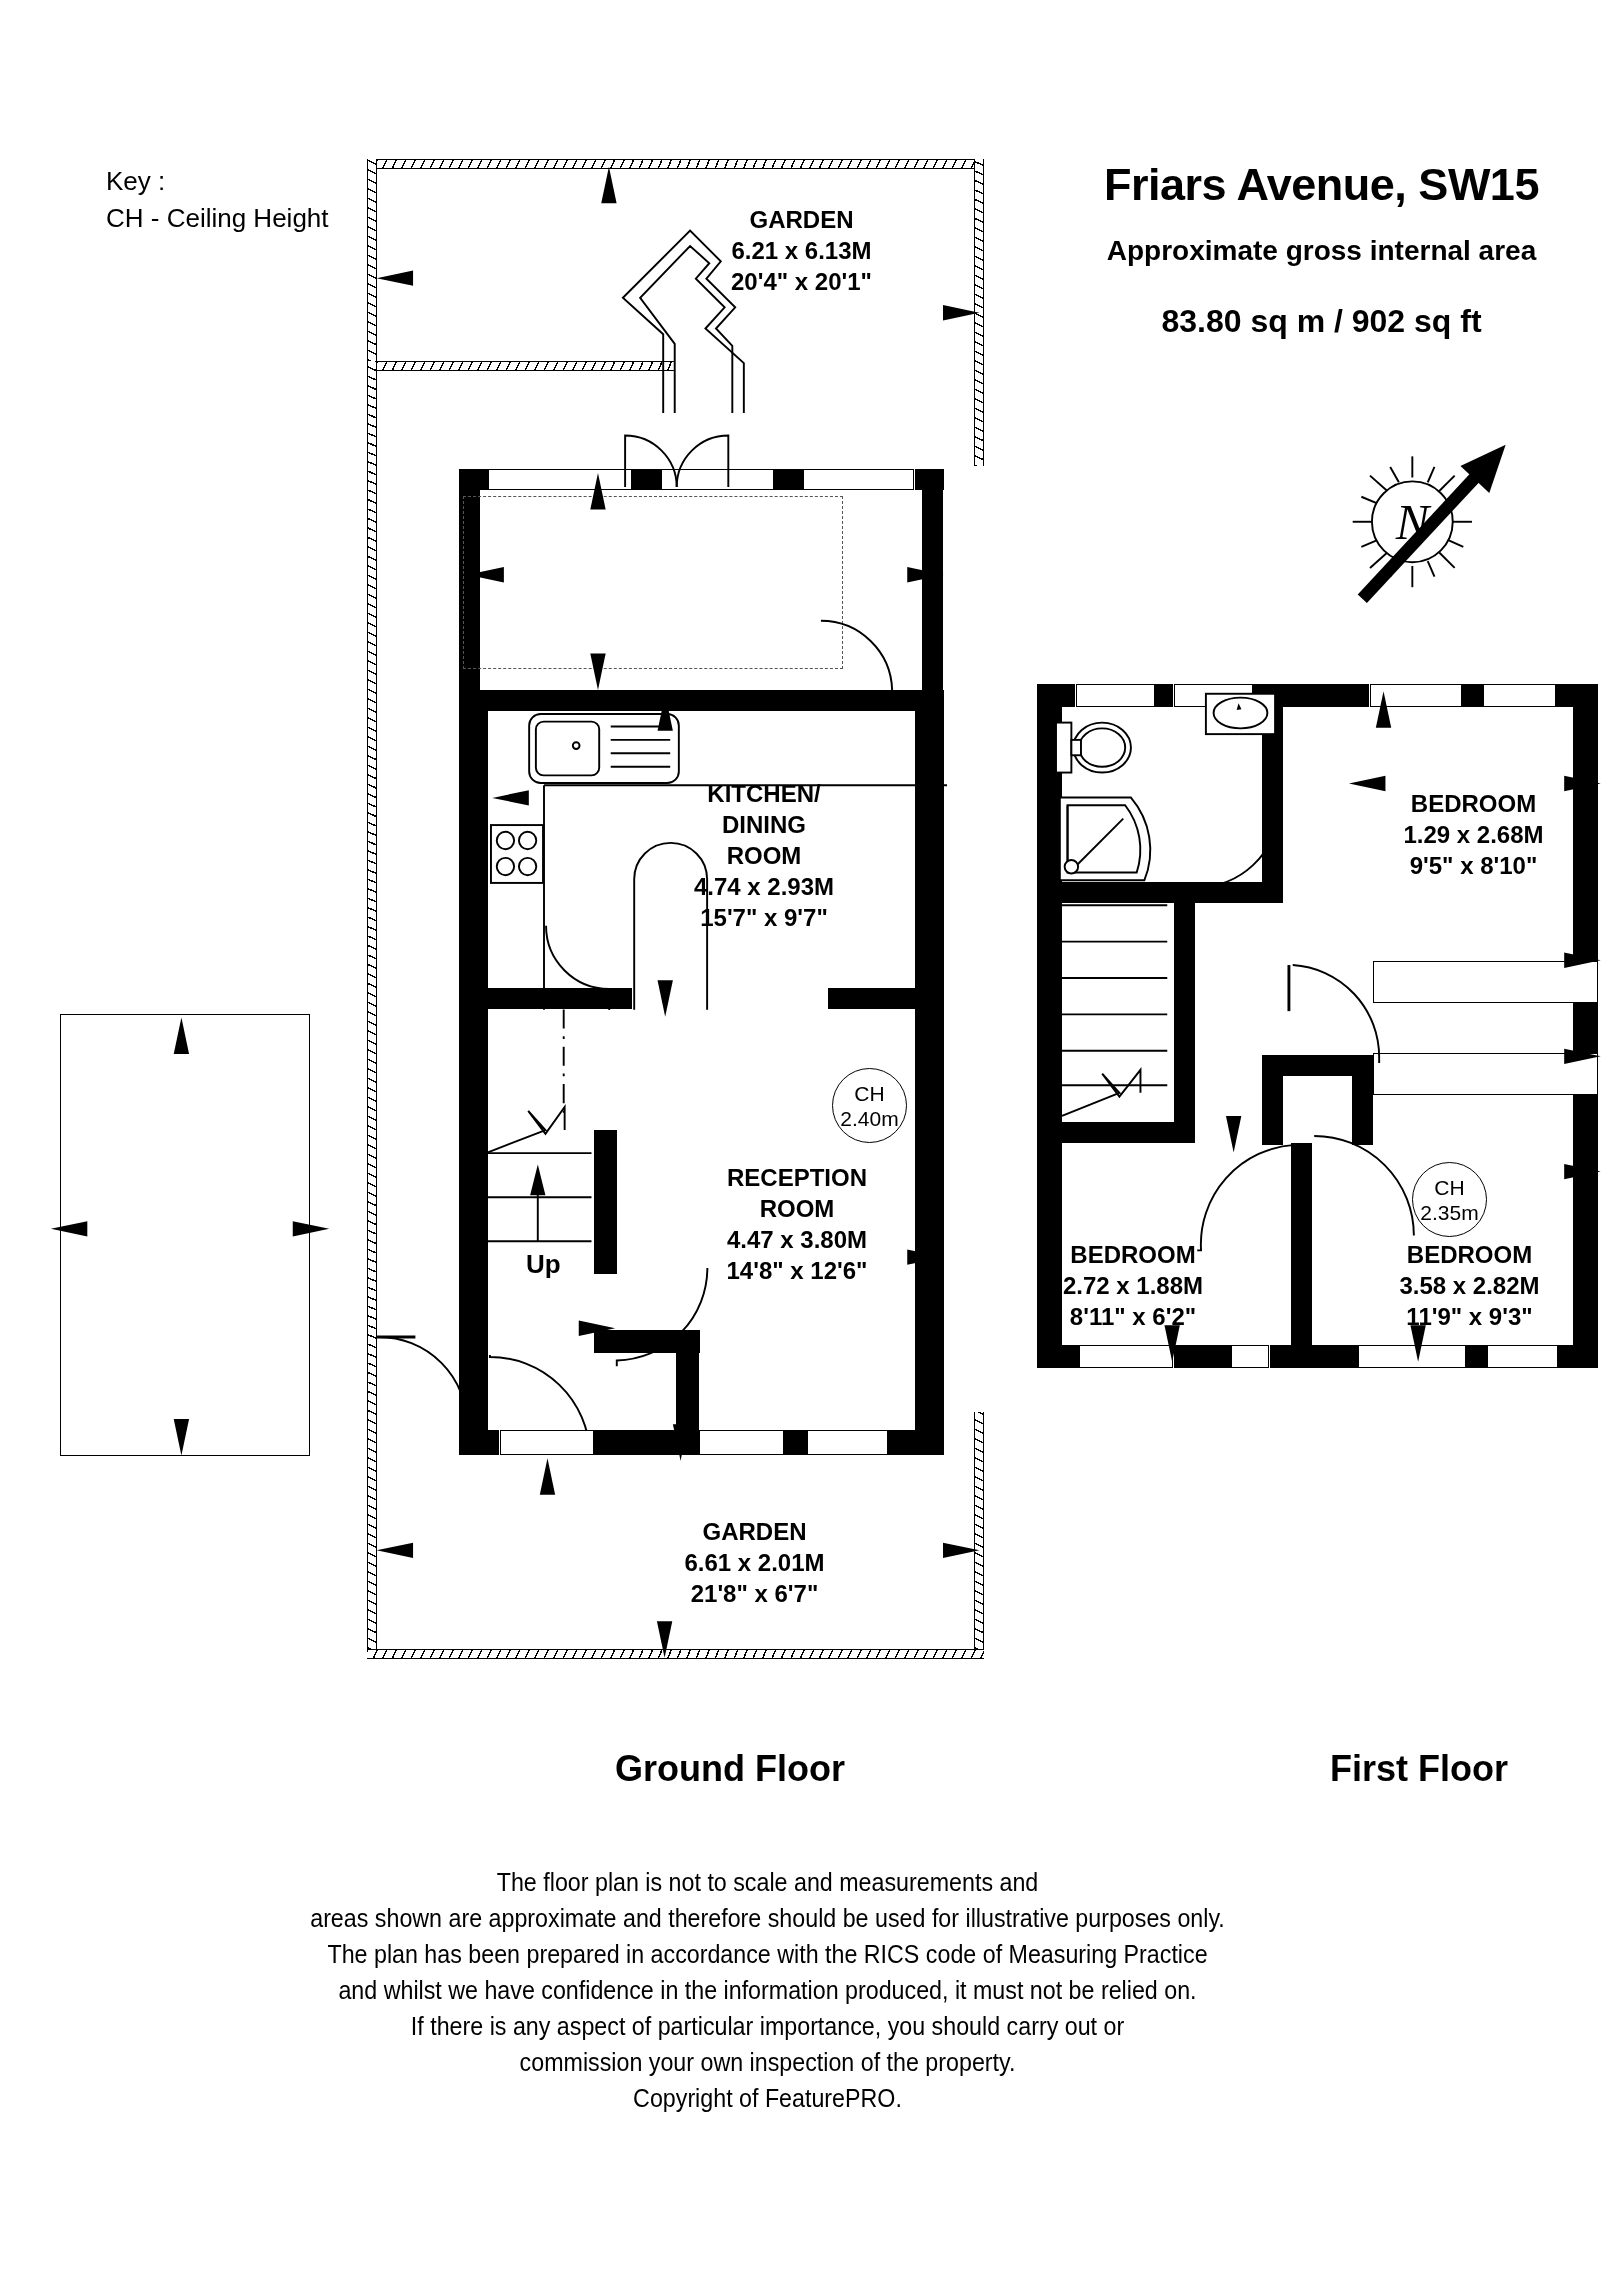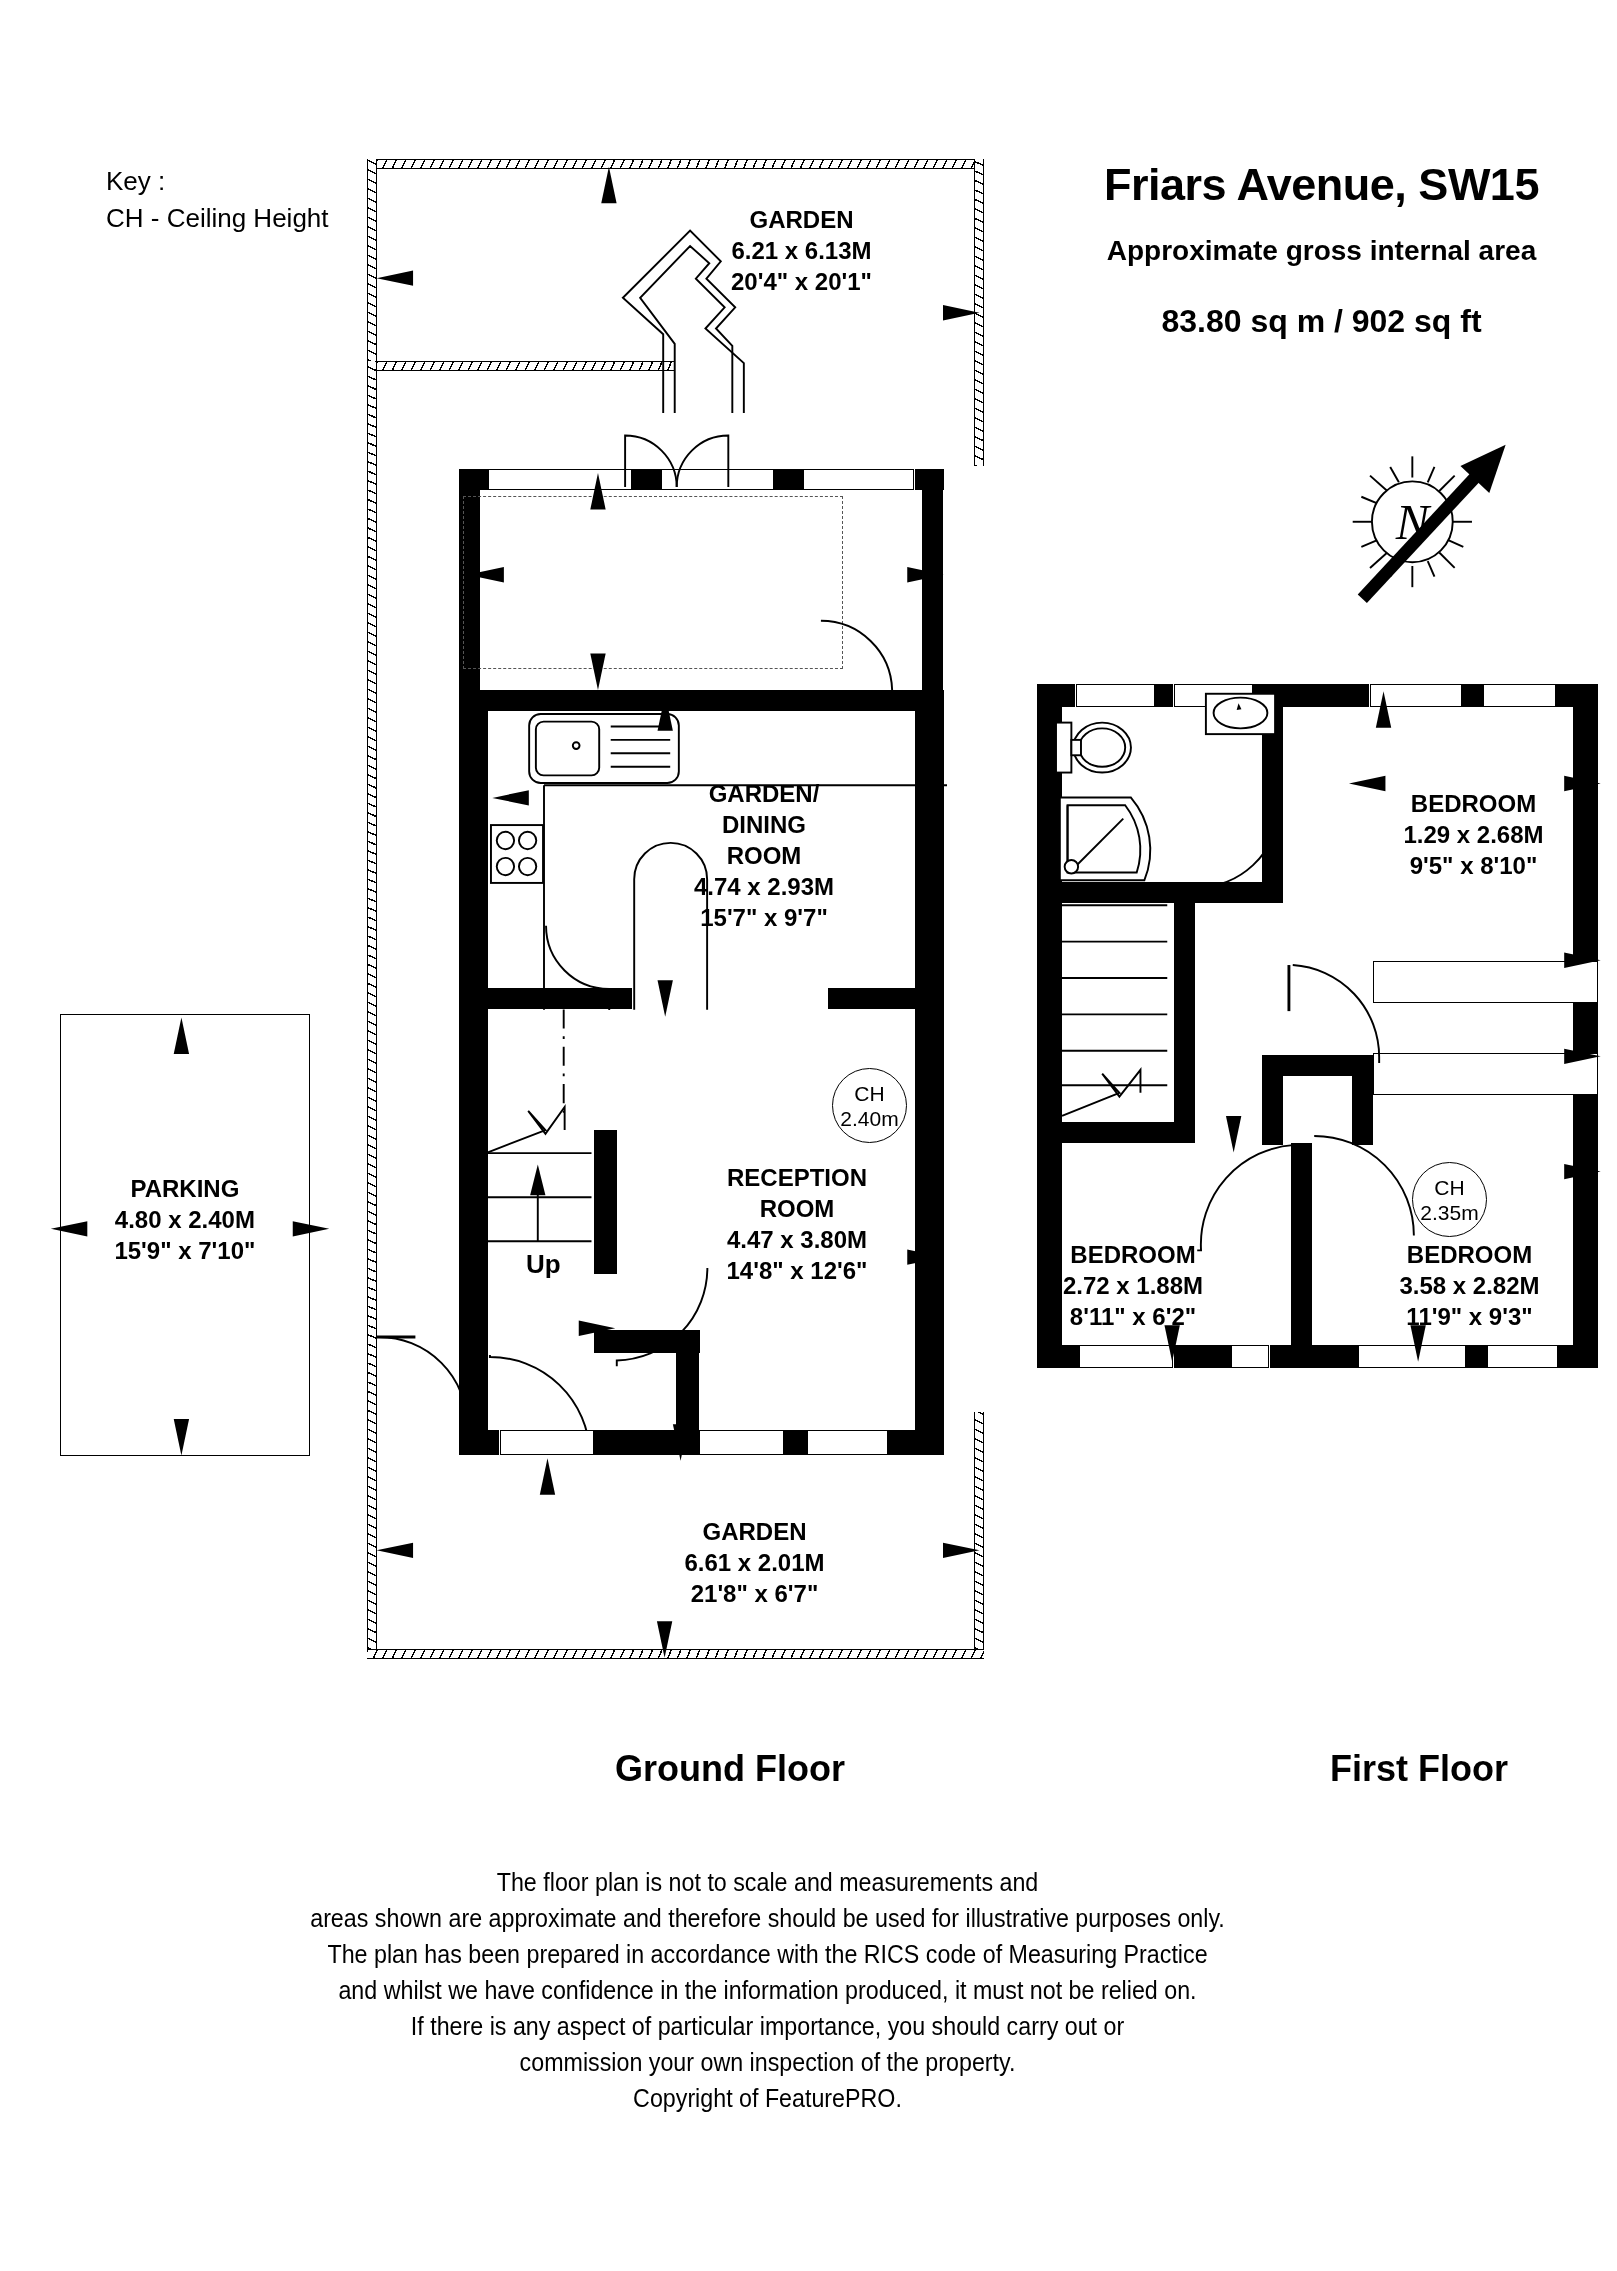--- a/index.html
+++ b/index.html
@@ -168,21 +168,21 @@
   <div class="abs wall" style="left:459px;top:988px;width:173px;height:21px;"></div>
   <div class="abs wall" style="left:828px;top:988px;width:115px;height:21px;"></div>
 
   <svg class="abs" style="left:452px;top:692px;" width="509" height="327" viewBox="0 0 530 340">
     <path d="M42 110 L80 102 L80 118 Z" fill="#000"></path>
     <path d="M222 2 L214 40 L230 40 Z" fill="#000"></path>
     <path d="M222 338 L214 300 L230 300 Z" fill="#000"></path>
   </svg>
 
   <div class="abs roomlabel" style="left:644px;top:778px;width:240px;">
-    <div>GARDEN/</div>
+    <div>KITCHEN/</div>
     <div>DINING</div>
     <div>ROOM</div>
     <div>4.74 x 2.93M</div>
     <div>15'7" x 9'7"</div>
   </div>
 
   <div class="abs wall" style="left:459px;top:1009px;width:29px;height:442px;"></div>
   <div class="abs wall" style="left:915px;top:1009px;width:29px;height:442px;"></div>
 
   <svg class="abs" style="left:486px;top:1105px;" width="117" height="288" viewBox="0 0 122 300">
@@ -253,25 +253,20 @@
 </div>
 
 <div class="abs" style="left:60px;top:1014px;width:250px;height:442px;">
   <div class="abs thin" style="left:0;top:0;width:250px;height:442px;border-width:1.9px;"></div>
   <svg class="abs" style="left:-13.4px;top:-7.7px;" width="288" height="461" viewBox="0 0 300 480">
     <path d="M140 12 L132 50 L148 50 Z" fill="#000"></path>
     <path d="M140 468 L132 430 L148 430 Z" fill="#000"></path>
     <path d="M4 232 L42 224 L42 240 Z" fill="#000"></path>
     <path d="M294 232 L256 224 L256 240 Z" fill="#000"></path>
   </svg>
-  <div class="abs roomlabel" style="left:-9.6px;top:159px;width:269px;">
-    <div>PARKING</div>
-    <div>4.80 x 2.40M</div>
-    <div>15'9" x 7'10"</div>
-  </div>
 </div>
 
 <div class="abs" style="left:1018px;top:0;width:599px;height:1729px;">
 
   <div class="abs wall" style="left:19px;top:684px;width:38px;height:23px;"></div>
   <div class="abs thin" style="left:58px;top:684px;width:79px;height:23px;"></div>
   <div class="abs wall" style="left:136px;top:684px;width:19px;height:23px;"></div>
   <div class="abs thin" style="left:156px;top:684px;width:79px;height:23px;"></div>
   <div class="abs wall" style="left:234px;top:684px;width:117px;height:23px;"></div>
   <div class="abs thin" style="left:352px;top:684px;width:92px;height:23px;"></div>

